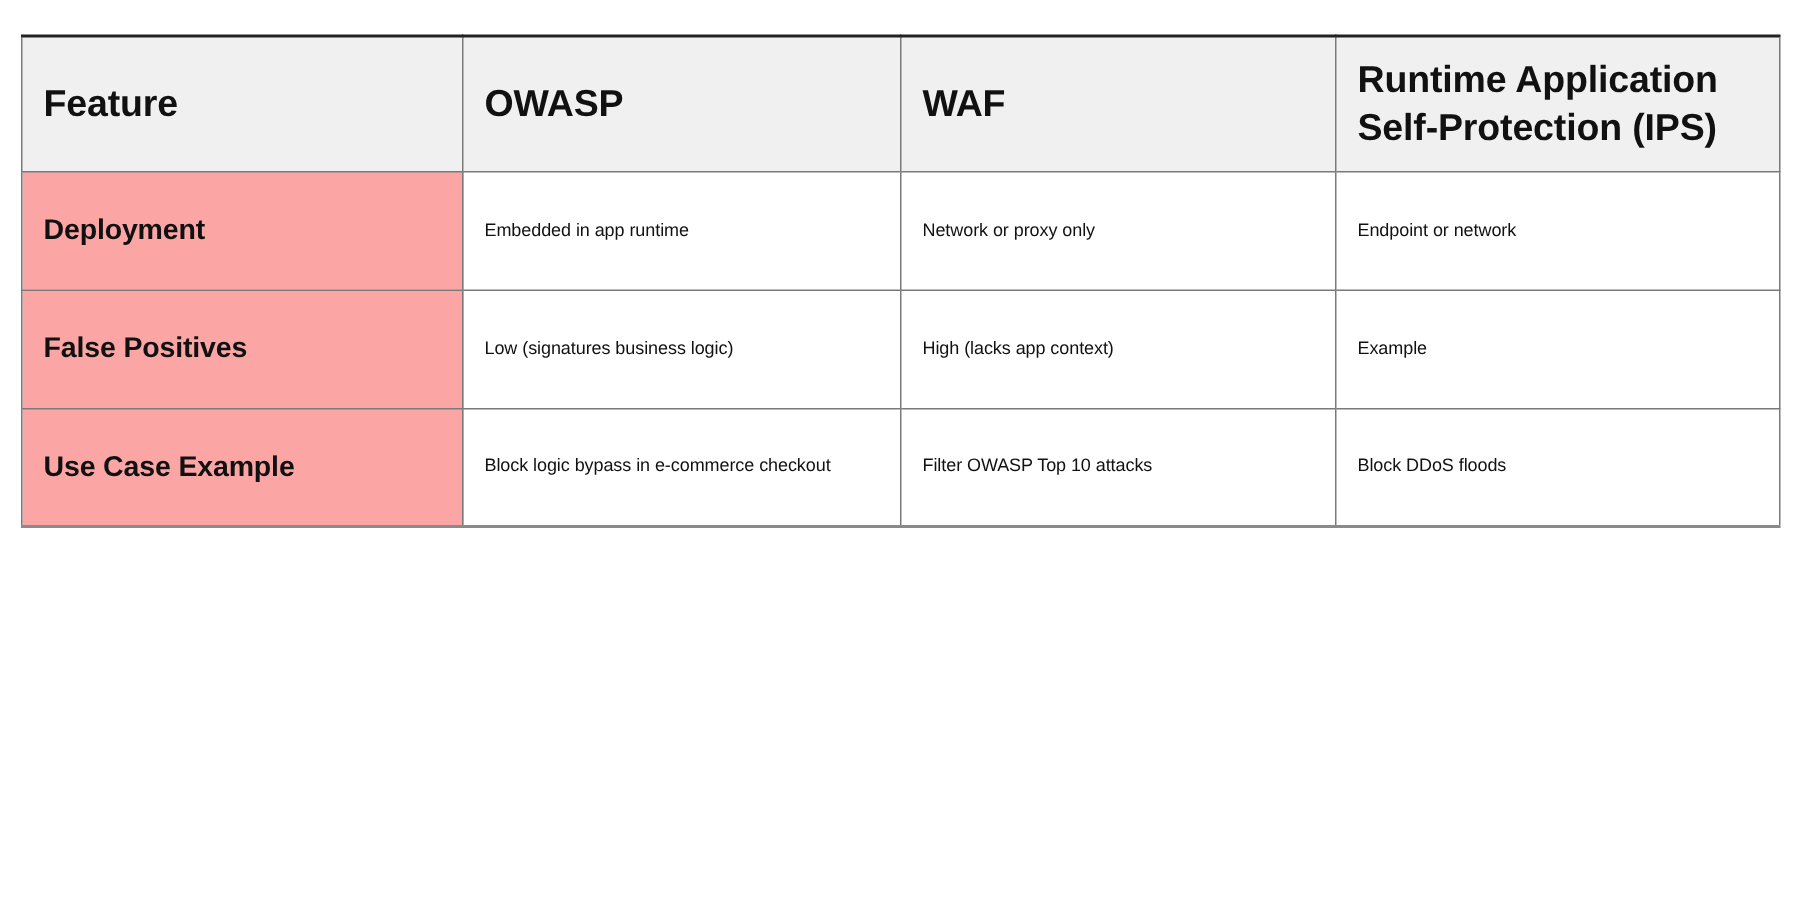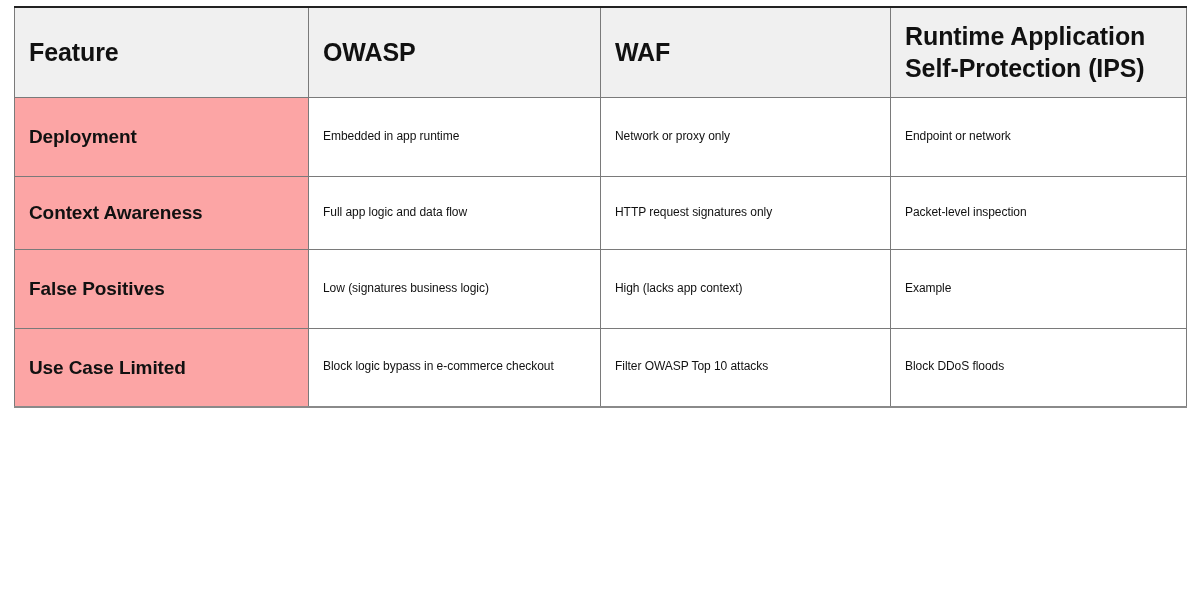--- a/index.html
+++ b/index.html
@@ -15,21 +15,21 @@
     font-family: "Liberation Sans", "DejaVu Sans", sans-serif;
     color: #111111;
     -webkit-font-smoothing: antialiased;
   }
 
   .page {
     position: relative;
     width: 1200px;
     height: 600px;
     box-sizing: border-box;
-    padding: 6px 14px 15px 14px;
+    padding: 23px 14px 15px 14px;
   }
 
   table.cmp {
     width: 1172px;
     border-collapse: collapse;
     table-layout: fixed;
     border: 1px solid #7a7a7a;
     border-top: 2px solid #222222;
     border-bottom: 2px solid #8a8a8a;
     background: #ffffff;
@@ -106,38 +106,32 @@
 
     <tbody>
 
       <tr class="r-tall">
         <th scope="row" class="rowhead">Deployment</th>
         <td class="cell">Embedded in app runtime</td>
         <td class="cell">Network or proxy only</td>
         <td class="cell">Endpoint or network</td>
       </tr>
 
-      <tr class="r-short">
-        <th scope="row" class="rowhead">Context Awareness</th>
-        <td class="cell">Full app logic and data flow</td>
-        <td class="cell">HTTP request signatures only</td>
-        <td class="cell">Packet-level inspection</td>
-      </tr>
 
       <tr class="r-tall">
         <th scope="row" class="rowhead">False Positives</th>
         <td class="cell">Low (signatures business logic)</td>
         <td class="cell">High (lacks app context)</td>
         <td class="cell">Example</td>
       </tr>
 
 
 
       <tr class="r-tall">
-        <th scope="row" class="rowhead">Use Case Limited</th>
+        <th scope="row" class="rowhead">Use Case Example</th>
         <td class="cell">Block logic bypass in e-commerce checkout</td>
         <td class="cell">Filter OWASP Top 10 attacks</td>
         <td class="cell">Block DDoS floods</td>
       </tr>
 
     </tbody>
   </table>
 
 </div>
 

